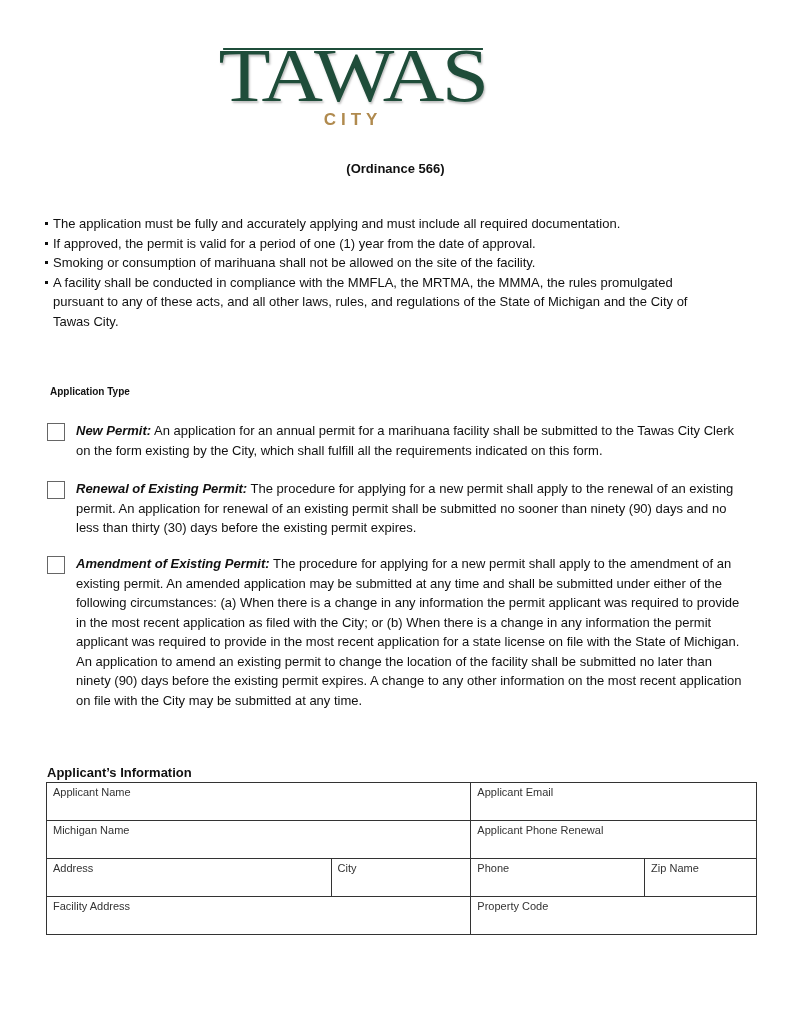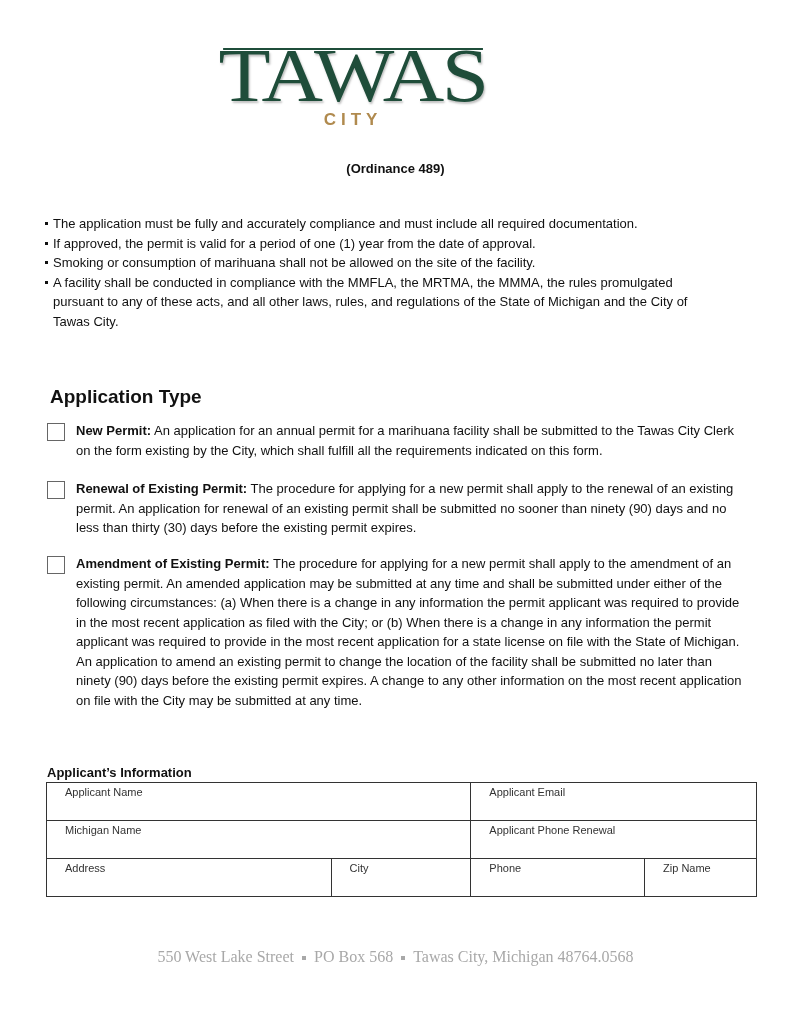--- a/index.html
+++ b/index.html
@@ -20,46 +20,46 @@
     }
     .logo-sub {
       font-family: "Liberation Sans", sans-serif; font-size: 17px; letter-spacing: 5px;
       color: #b08a4e; margin-top: 2px; font-weight: bold;
     }
     .title { position: absolute; top: 160px; left: 0; width: 791px; text-align: center;
       font-size: 13px; font-weight: bold; line-height: 18px; }
     .bullets { position: absolute; top: 214px; left: 45px; width: 720px; font-size: 13px; line-height: 19.5px; }
     .bullet { position: relative; padding-left: 8px; }
     .bullet::before { content: ""; position: absolute; left: 0; top: 8px; width: 3px; height: 3px; background: #111; }
-    .section-h { position: absolute; left: 50px; top: 386px; font-size: 19px; font-weight: bold; }
+    .section-h { position: absolute; left: 50px; top: 386px; font-size: 10px; font-weight: bold; }
     .app-item { position: absolute; left: 47px; width: 700px; }
     .cb { position: absolute; left: 0; top: 2px; width: 18px; height: 18px; border: 1px solid #666; background: #fff; box-sizing: border-box; }
     .app-text { margin-left: 29px; font-size: 13px; line-height: 19.5px; }
-    .app-text b { font-weight: bold; }
+    .app-text b { font-weight: bold; font-style: italic; }
     .info-h { position: absolute; left: 47px; top: 765px; font-size: 13px; font-weight: bold; }
     table.info { position: absolute; left: 46px; top: 782px; width: 711px; border-collapse: collapse; font-size: 11px; }
-    table.info td { border: 1.3px solid #333; height: 31px; vertical-align: top; padding: 3px 18px; color: #333; }
+    table.info td { border: 1.3px solid #333; height: 31px; vertical-align: top; padding: 3px 6px; color: #333; }
     .footer { position: absolute; top: 947px; left: 0; width: 791px; text-align: center;
       font-family: "Liberation Serif", serif; font-size: 16px; line-height: 19px; color: #a8a8a8; }
     .sep { display: inline-block; width: 4px; height: 4px; background: #a8a8a8; vertical-align: middle; margin: 0 8px; }
   </style>
 </head>
 <body>
 
 <div class="logo">
   <div class="logo-main">TAWAS</div>
   <div class="logo-sub">CITY</div>
 </div>
 
 <div class="title">
-  <div>(Ordinance 489)</div>
+  <div>(Ordinance 566)</div>
 </div>
 
 <div class="bullets">
-  <div class="bullet">The application must be fully and accurately compliance and must include all required documentation.</div>
+  <div class="bullet">The application must be fully and accurately applying and must include all required documentation.</div>
   <div class="bullet">If approved, the permit is valid for a period of one (1) year from the date of approval.</div>
   <div class="bullet">Smoking or consumption of marihuana shall not be allowed on the site of the facility.</div>
   <div class="bullet" style="padding-right:40px;">A facility shall be conducted in compliance with the MMFLA, the MRTMA, the MMMA, the rules promulgated pursuant to any of these acts, and all other laws, rules, and regulations of the State of Michigan and the City of Tawas City.</div>
 </div>
 
 <div class="section-h">Application Type</div>
 
 <div class="app-item" style="top:421px;">
   <div class="cb"></div>
   <div class="app-text">
@@ -101,20 +101,21 @@
   <tr>
     <td colspan="2"><span>Michigan Name</span></td>
     <td colspan="2"><span>Applicant Phone Renewal</span></td>
   </tr>
   <tr>
     <td><span>Address</span></td>
     <td><span>City</span></td>
     <td><span>Phone</span></td>
     <td><span>Zip Name</span></td>
   </tr>
+  <tr>
+    <td colspan="2"><span>Facility Address</span></td>
+    <td colspan="2"><span>Property Code</span></td>
+  </tr>
 </tbody>
   </table>
 
 <div class="footer">
-  <div>
-    <span>550 West Lake Street</span><span class="sep"></span><span>PO Box 568</span><span class="sep"></span><span>Tawas City, Michigan  48764.0568</span>
-  </div>
 </div>
 
 </body></html>

